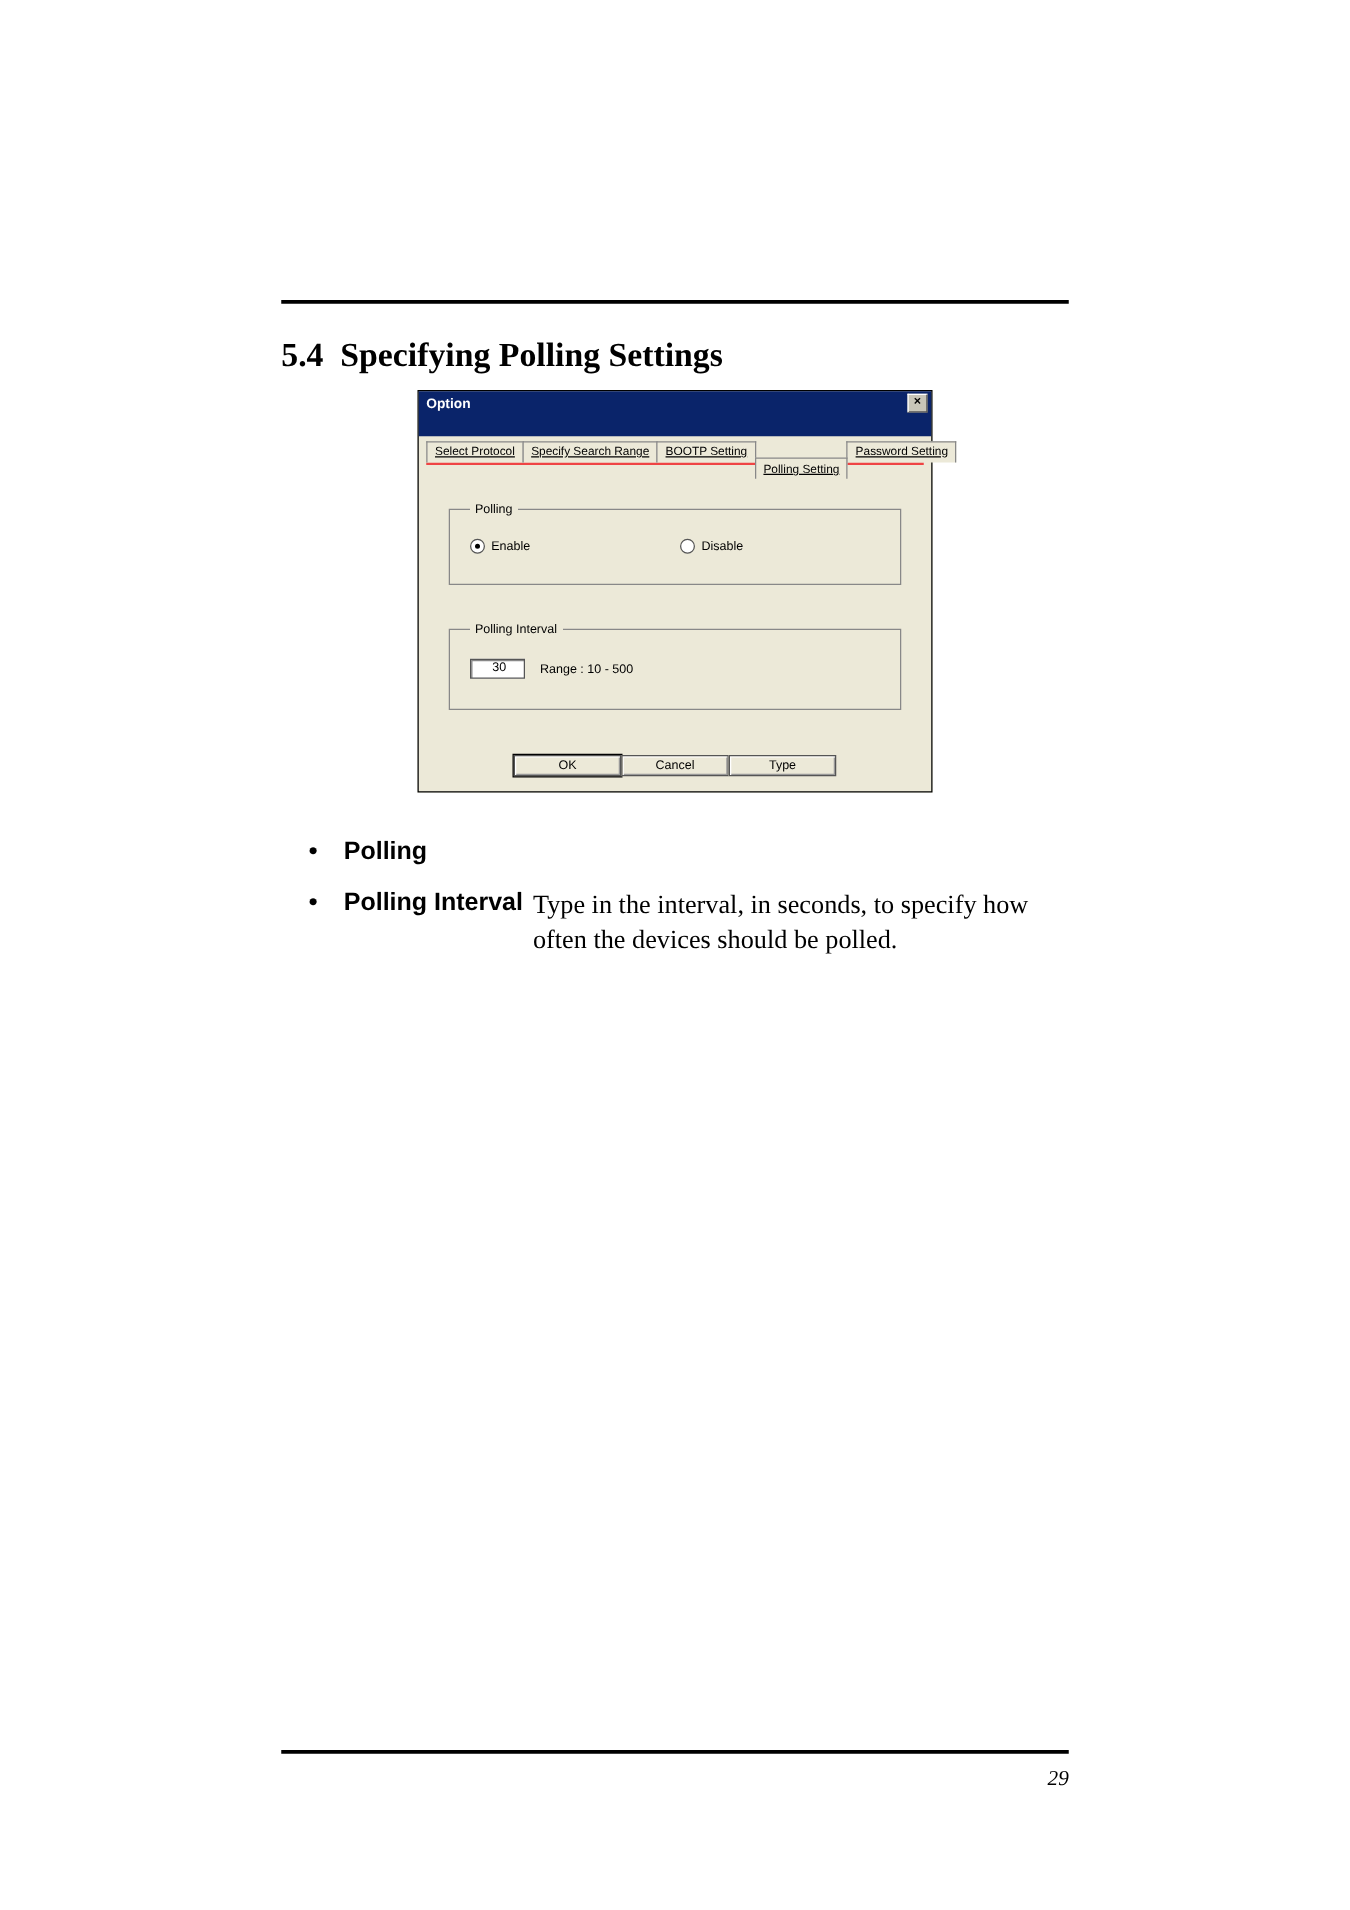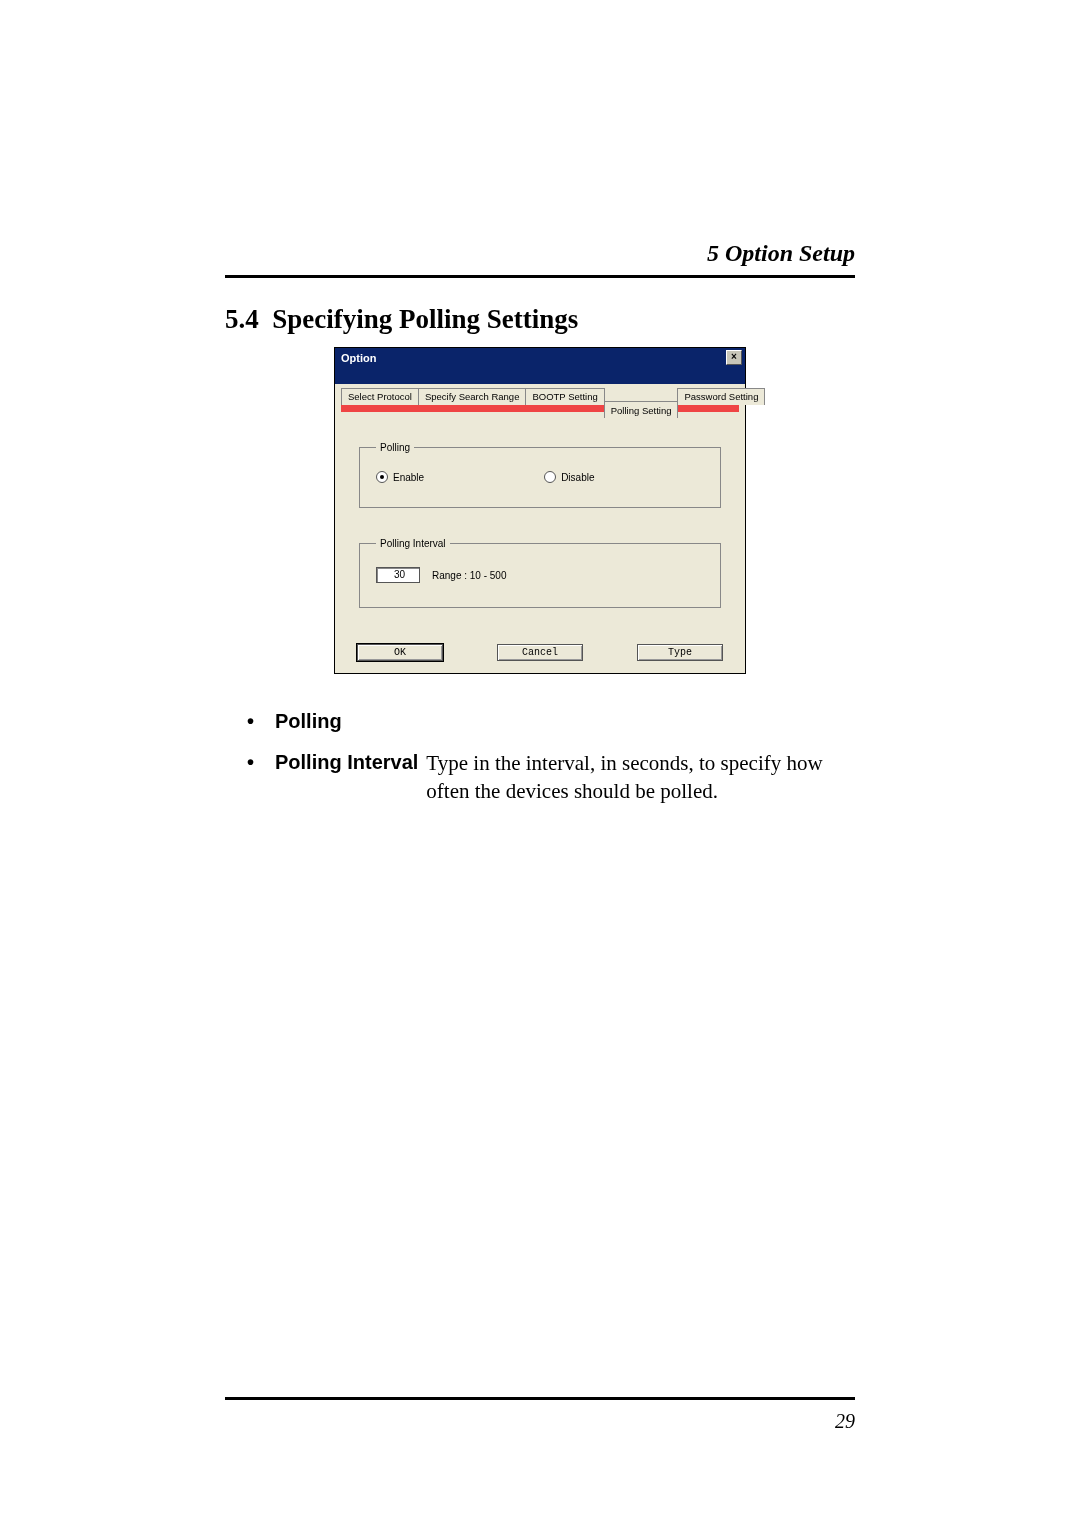--- a/index.html
+++ b/index.html
@@ -77,22 +77,23 @@
     font-size: 10px;
     line-height: 11px;
     text-align: center;
     font-weight: bold;
   }
   .dialog-body {
     padding: 4px 6px 8px 6px;
   }
   .tabs {
     display: flex;
-    border-bottom: 7px solid #ef4444;
+    border-bottom: 2px solid #ef4444;
     margin-bottom: 30px;
+    text-decoration: underline;
   }
   .tab {
     padding: 2px 6px 2px 6px;
     border: 1px solid #888;
     border-bottom: none;
     margin-right: -1px;
     background: #ece9d8;
     font-size: 9.5px;
     white-space: nowrap;
   }
@@ -152,24 +153,22 @@
     line-height: 14px;
     text-align: right;
     padding-right: 14px;
     background: #fff;
     border: 1px solid #555;
     box-shadow: inset 1px 1px 0 #888;
     font-size: 10px;
   }
   .btnrow {
     display: flex;
-    gap: 54px;
     justify-content: center;
     padding: 6px 0 4px 0;
-    font-family: Liberation Mono, monospace;
   }
   .winbtn {
     min-width: 64px;
     text-align: center;
     font-size: 10px;
     padding: 2px 10px;
     background: #ece9d8;
     border: 1px solid #555;
     box-shadow: inset 1px 1px 0 #fff, inset -1px -1px 0 #999;
   }
@@ -212,30 +211,29 @@
 
   .footer-area {
     position: absolute;
     left: 225px;
     right: 225px;
     bottom: 95px;
   }
   .page-num {
     text-align: right;
     font-style: italic;
-    font-size: 20px;
+    font-size: 17px;
     margin-top: 10px;
   }
 </style>
 </head>
 <body>
 
 <div class="page">
 
-  <div class="running-head">5  Option Setup</div>
   <hr class="rule-thick">
 
   <div class="section-title">
     <span>5.4</span>&nbsp;&nbsp;<span>Specifying Polling Settings</span>
   </div>
 
 
   <div class="dialog-wrap">
     <div class="dialog">
       <div class="titlebar">

